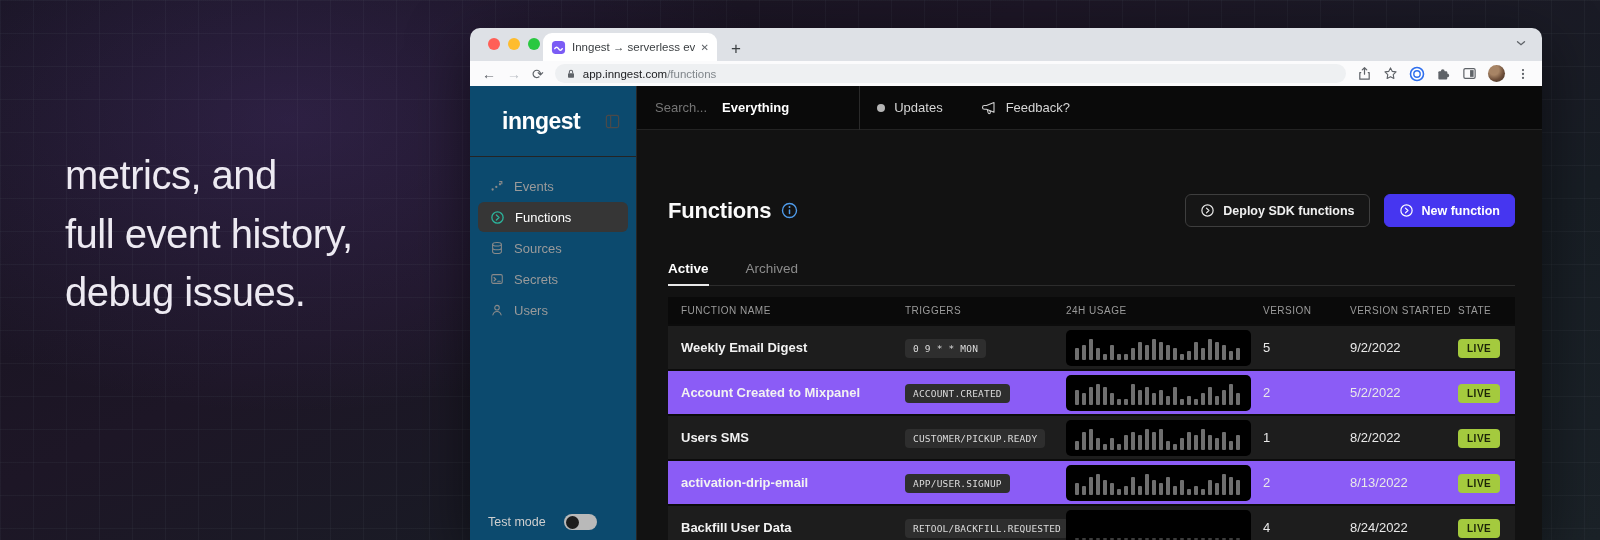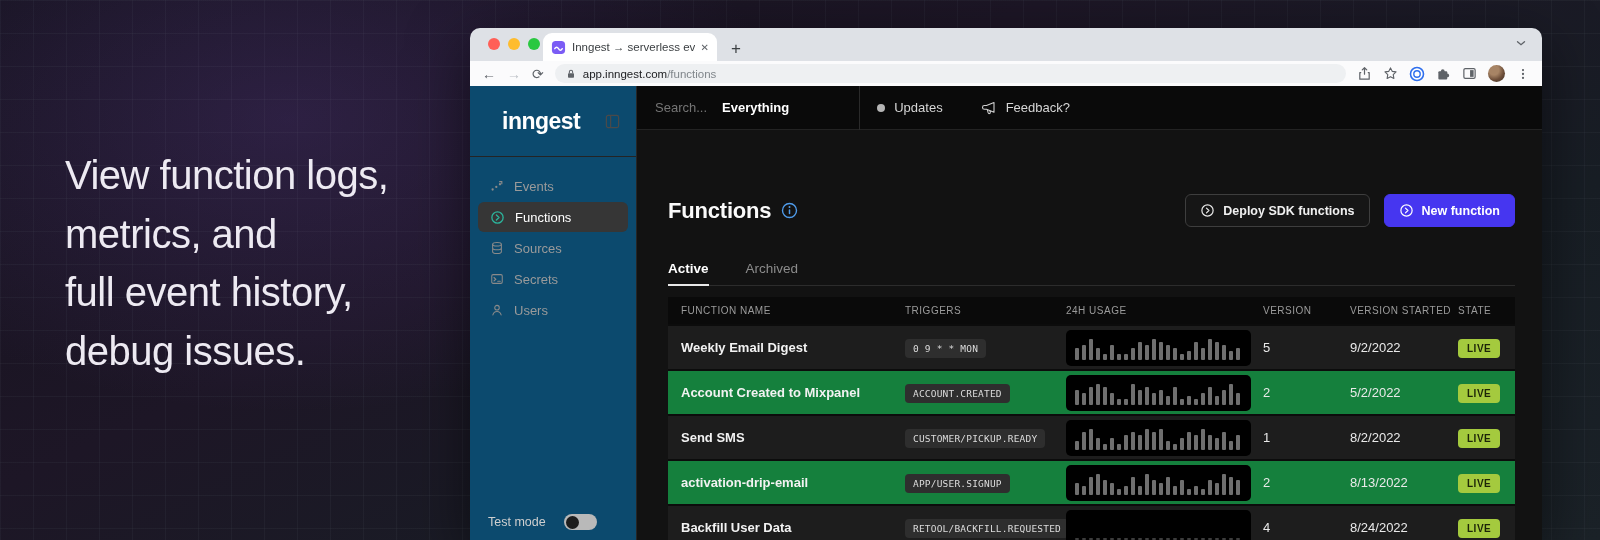--- a/index.html
+++ b/index.html
@@ -75,37 +75,36 @@
   .tabitem{ font-size:13.5px; color:#8b8b8b; padding-bottom:9px; cursor:pointer; position:relative; }
   .tabitem.active{ color:#fff; font-weight:600; }
   .tabitem.active::after{ content:""; position:absolute; left:0; right:0; bottom:-1px; height:2px; background:#e8e8e8; }
   
   .table{ margin-top:11px; }
   .thead, .trow{ display:grid; grid-template-columns:237px 161px 197px 87px 108px 1fr; align-items:center; }
   .thead{ background:#0a0a0a; height:27px; }
   .thead .th{ color:#9b9b9b; font-size:10px; letter-spacing:0.5px; font-weight:400; }
   .th:first-child, .td:first-child{ padding-left:13px; }
   .trow{ height:45px; background:#1d1d1d; border-top:2px solid #0c0c0c; }
-  .trow.alt{ background:#15803d; }
+  .trow.alt{ background:#8b5cf6; }
   .fn-name{ color:#f2f2f2; font-size:13px; font-weight:700; }
   .badge-trigger{ display:inline-block; background:#2e2e2e; color:#dcdcdc; font-family:"DejaVu Sans Mono", monospace; font-size:9.5px; padding:4px 8px; border-radius:4px; letter-spacing:0.2px; white-space:nowrap; }
   .spark{ width:185px; height:36px; background:#000; border-radius:5px; display:flex; align-items:flex-end; gap:3px; padding:0 9px 6px; }
   .spark .bar{ width:4px; background:#6f6f6f; border-radius:1px; flex:none; }
   .spark .bar--zero{ background:#3c3c3c; }
   .cell-text{ color:#e9e9e9; font-size:13px; }
   .badge-live{ display:inline-block; background:#a4ca3e; color:#1c2508; font-size:10px; font-weight:700; padding:4px 9px; border-radius:4px; letter-spacing:0.5px; }
   svg{ display:block; }
 </style>
 </head>
 <body>
 
 <div class="grid-overlay"></div>
 
 <div class="hero">
-  <div>View function logs,</div>
   <div>metrics, and</div>
   <div>full event history,</div>
   <div>debug issues.</div>
 </div>
 
 <div class="browser">
 
   <div class="tabstrip">
     <div class="traffic">
       <span class="t-red"></span>
@@ -350,21 +349,21 @@
                   <span class="bar" style="height: 21px;"></span>
                   <span class="bar" style="height: 12px;"></span>
                 </span>
               </span>
             <span class="td cell-text">2</span>
             <span class="td cell-text">5/2/2022</span>
             <span class="td"><span class="badge-live">LIVE</span></span>
           </div>
 
           <div class="trow">
-            <span class="td fn-name">Send SMS</span>
+            <span class="td fn-name">Users SMS</span>
             <span class="td"><span class="badge-trigger">CUSTOMER/PICKUP.READY</span></span>
             <span class="td">
                 <span class="spark">
                   <span class="bar" style="height: 9px;"></span>
                   <span class="bar" style="height: 18px;"></span>
                   <span class="bar" style="height: 21px;"></span>
                   <span class="bar" style="height: 12px;"></span>
                   <span class="bar" style="height: 6px;"></span>
                   <span class="bar" style="height: 12px;"></span>
                   <span class="bar" style="height: 6px;"></span>

